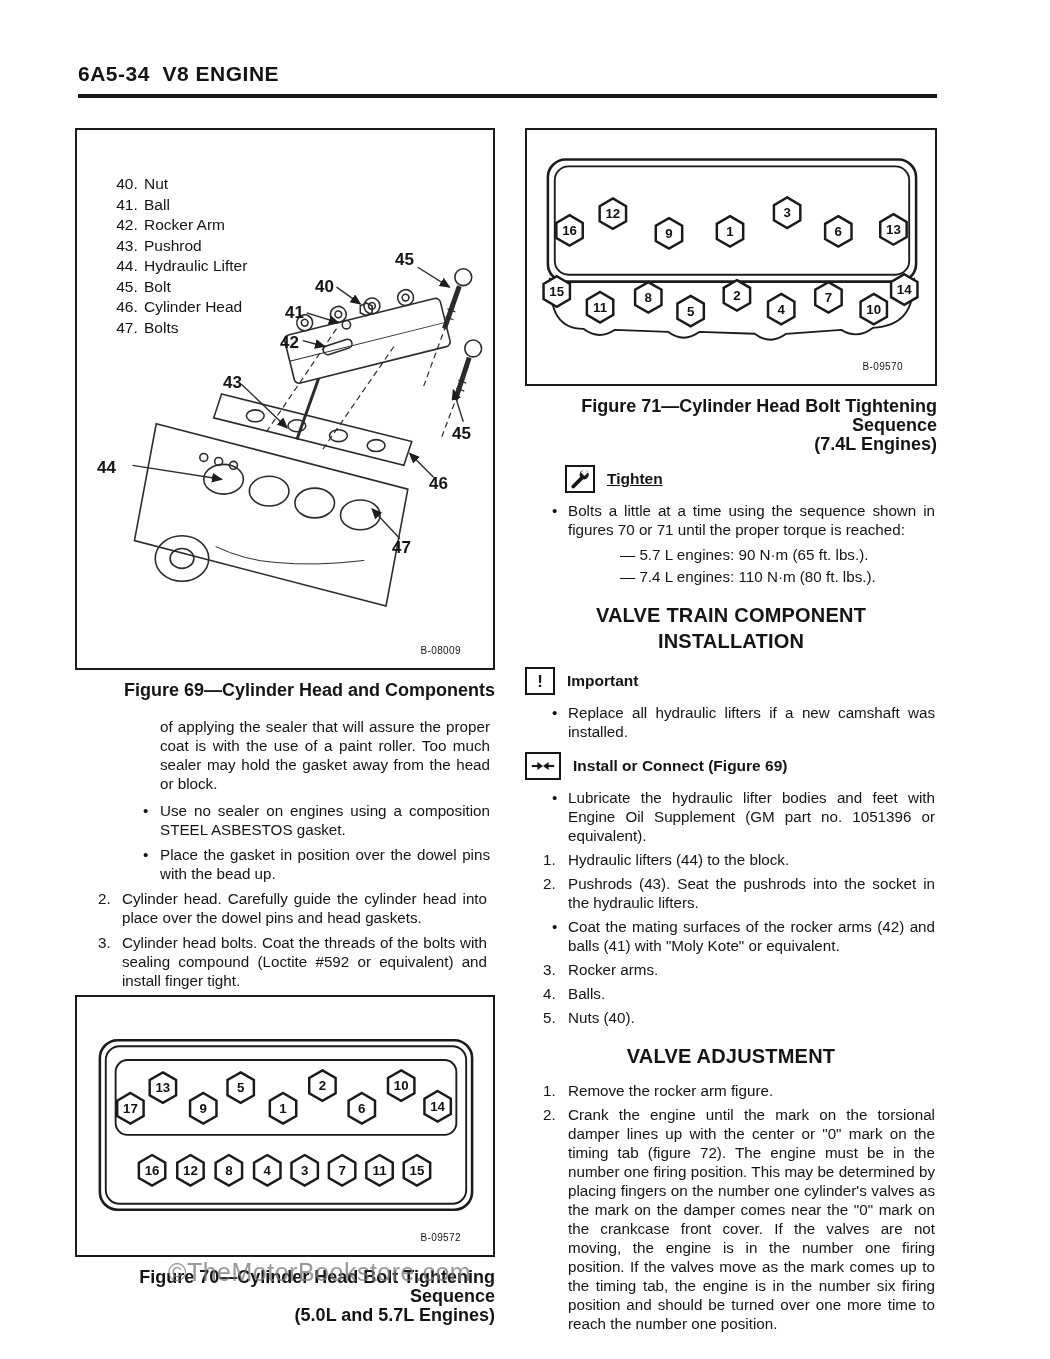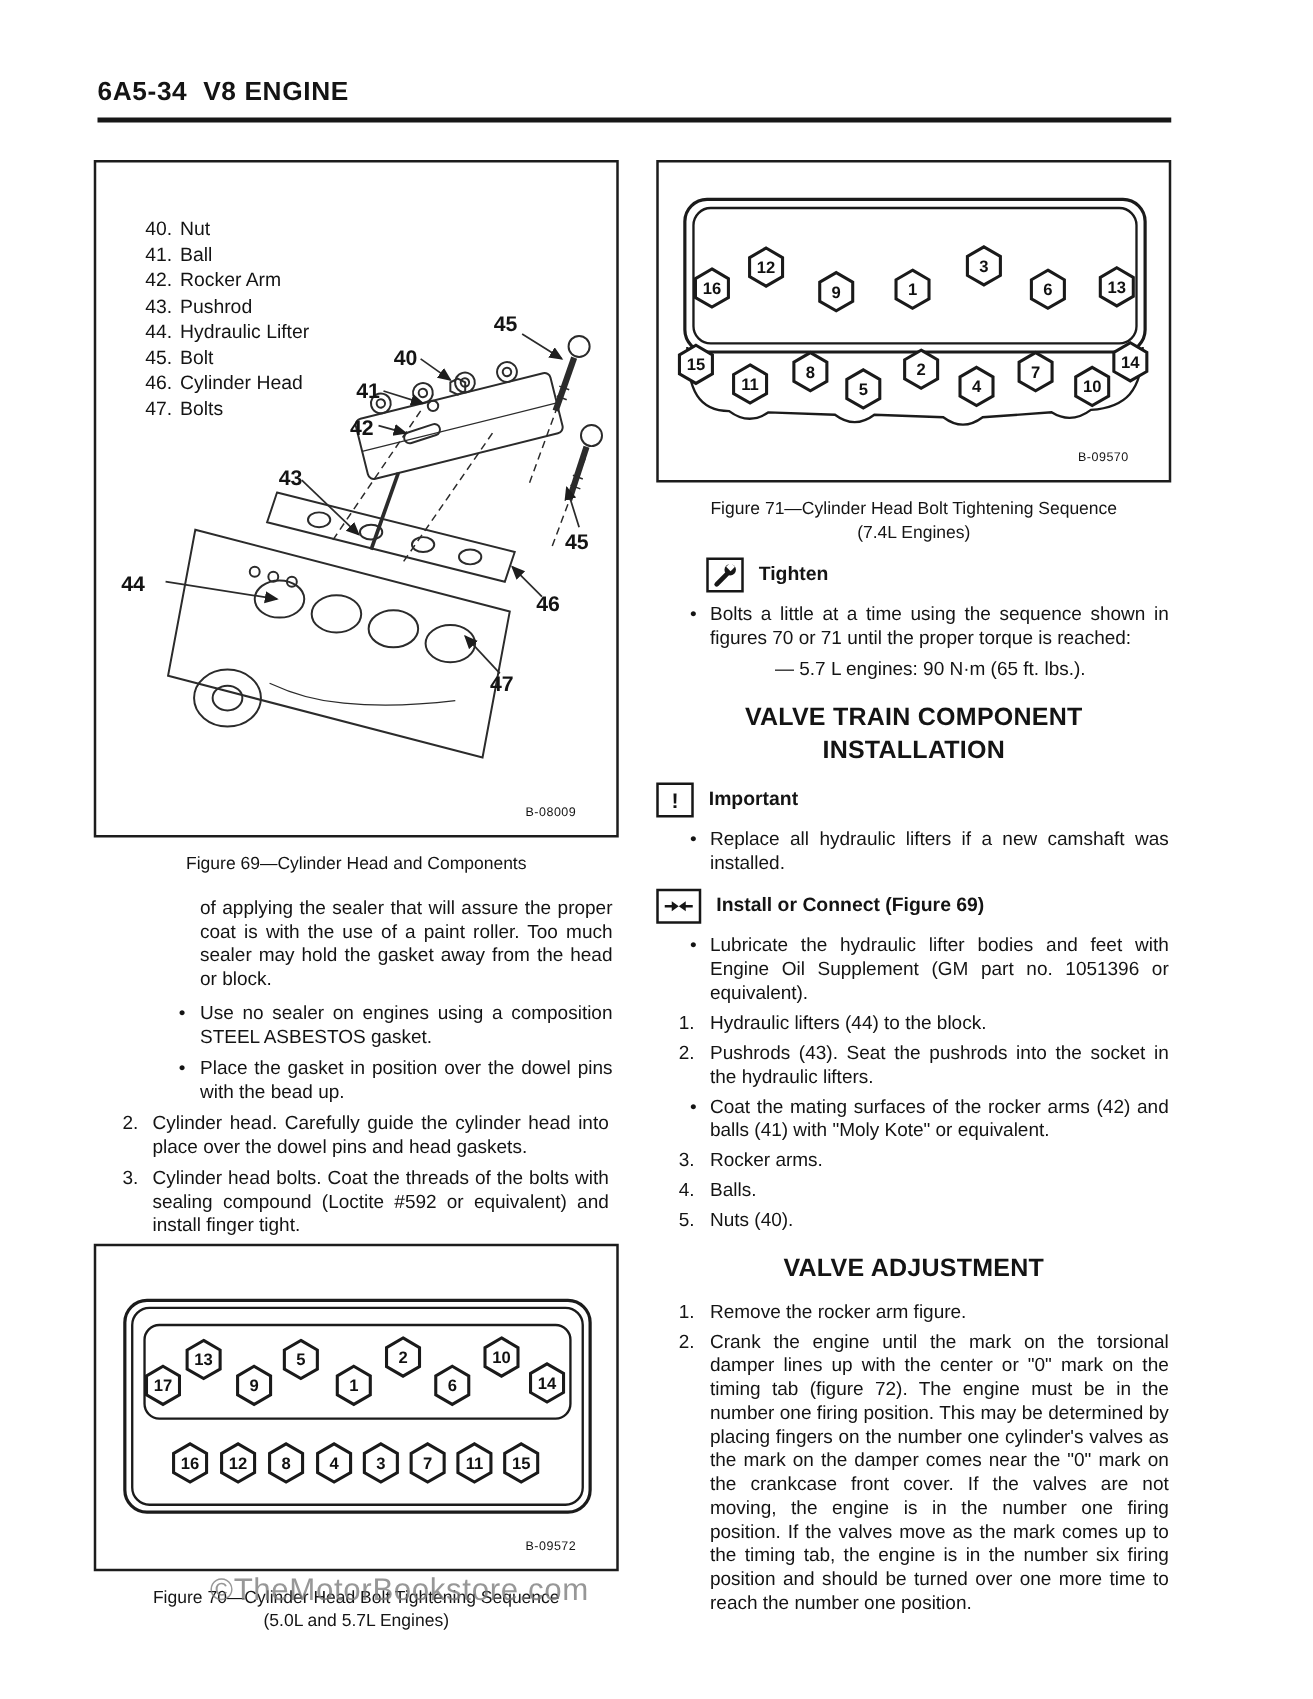--- a/index.html
+++ b/index.html
@@ -15,21 +15,21 @@
   .colL { position:absolute; left:75px;  top:128px; width:420px; }
   .colR { position:absolute; left:525px; top:128px; width:412px; }
 
   .figbox { position:relative; border:2.3px solid #1c1c1c; background:#fff; }
   #fig69 { height:542px; }
   .f70 { height:262px; }
   .f71 { height:258px; }
   .figbox svg { position:absolute; left:0; top:0; width:100%; height:100%; }
   .figcode { position:absolute; right:32px; bottom:12px; font-size:10px; letter-spacing:.4px; }
 
-  .caption { font-weight:normal; font-size:14px; text-align:center; margin-top:11px; line-height:19px; }
+  .caption { font-weight:bold; font-size:18px; text-align:right; margin-top:11px; line-height:19px; }
 
   
   .parts { position:absolute; left:33px; top:44px; font-size:15.5px; line-height:20.5px; z-index:2; }
   .prow { display:flex; }
   .pnum { width:34px;text-align:center; }
   .callouts { position:absolute; inset:0; z-index:3; }
   .callout { position:absolute; font-size:17px; font-weight:bold; }
 
   
   .tcol { margin-top:17px; font-size:15.2px; line-height:19px; }
@@ -43,21 +43,21 @@
   .colR .li .marker { position:absolute; left:18px; top:0; width:24px; }
   .colR .li.dot .marker { left:27px; }
   .dot .marker::before, .ldot .marker::before { content:"•"; }
 
   .spec { padding-left:95px; font-size:15.2px; line-height:22px; }
 
   .h1 { font-size:20px; font-weight:bold; text-align:center; line-height:26px; margin:14px 0 12px 0; letter-spacing:.2px; }
   .h1.single { margin:16px 0 12px 0; }
 
   .iconrow { display:flex; align-items:center; gap:12px; margin:10px 0 7px 0; min-height:30px; }
-  .iconrow.indent { padding-left:40px; }
+  .iconrow.indent { padding-left:40px;text-decoration:underline; }
   .iconbox { display:inline-flex; align-items:center; justify-content:center; flex:0 0 auto;
              width:30px; height:28px; border:2.2px solid #171717; font-weight:bold; font-size:17px; line-height:1; }
   .iconbox.wide { width:36px; }
   .iconbox svg { width:24px; height:20px; }
   .iconlabel { font-weight:bold; font-size:15.5px; }
 
   
   .fig70-area { position:absolute; left:75px; top:995px; width:420px; }
   .watermark { position:absolute; left:93px; top:263px; z-index:5; font-size:25px;
                color:rgba(122,122,122,.78); letter-spacing:.5px; white-space:nowrap; }
@@ -377,20 +377,21 @@
         <svg viewBox="0 0 24 24">
           <circle cx="17" cy="7" r="5.5" fill="#171717"></circle>
           <rect x="14" y="1" width="6" height="6" fill="#ffffff" transform="rotate(45 17 4.5)"></rect>
           <path d="M4 21 L14 11" stroke="#171717" stroke-width="4.5" stroke-linecap="round" fill="none"></path>
         </svg>
       </span>
       <span class="iconlabel">Tighten</span>
     </div>
     <div class="li dot"><span class="marker"></span><span>Bolts a little at a time using the sequence shown in figures 70 or 71 until the proper torque is reached:</span></div>
     <div class="spec">—  5.7 L engines: 90 N·m (65 ft. lbs.).</div>
+    <div class="spec">—  7.4 L engines: 110 N·m (80 ft. lbs.).</div>
 
     <div class="h1">
       <div>VALVE TRAIN COMPONENT</div>
       <div>INSTALLATION</div>
     </div>
 
     <div class="iconrow">
       <span class="iconbox">!</span>
       <span class="iconlabel">Important</span>
     </div>

